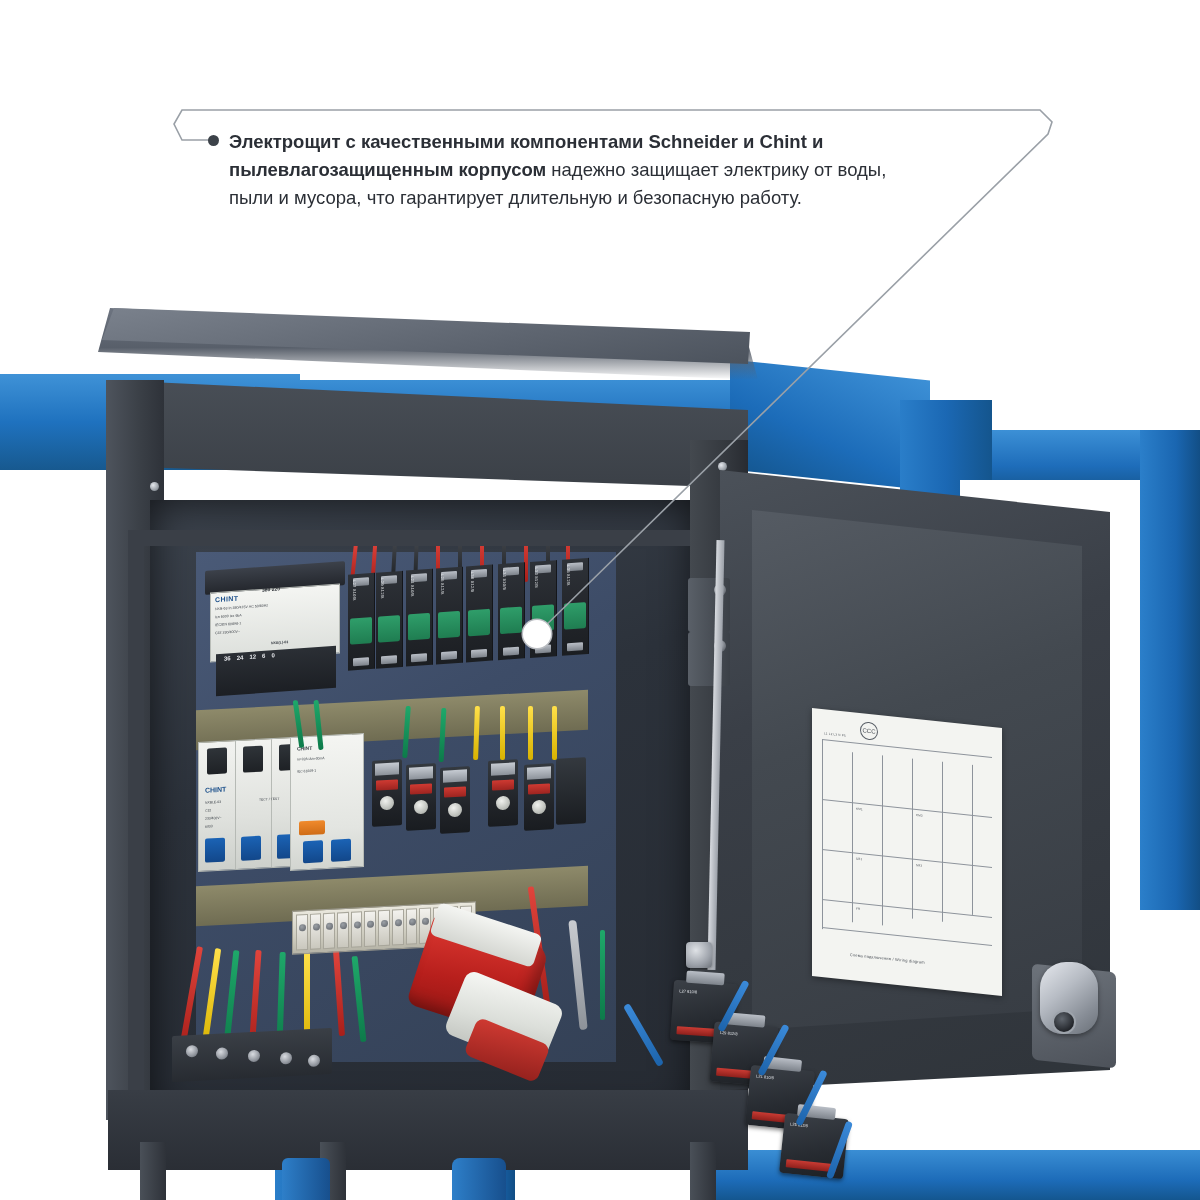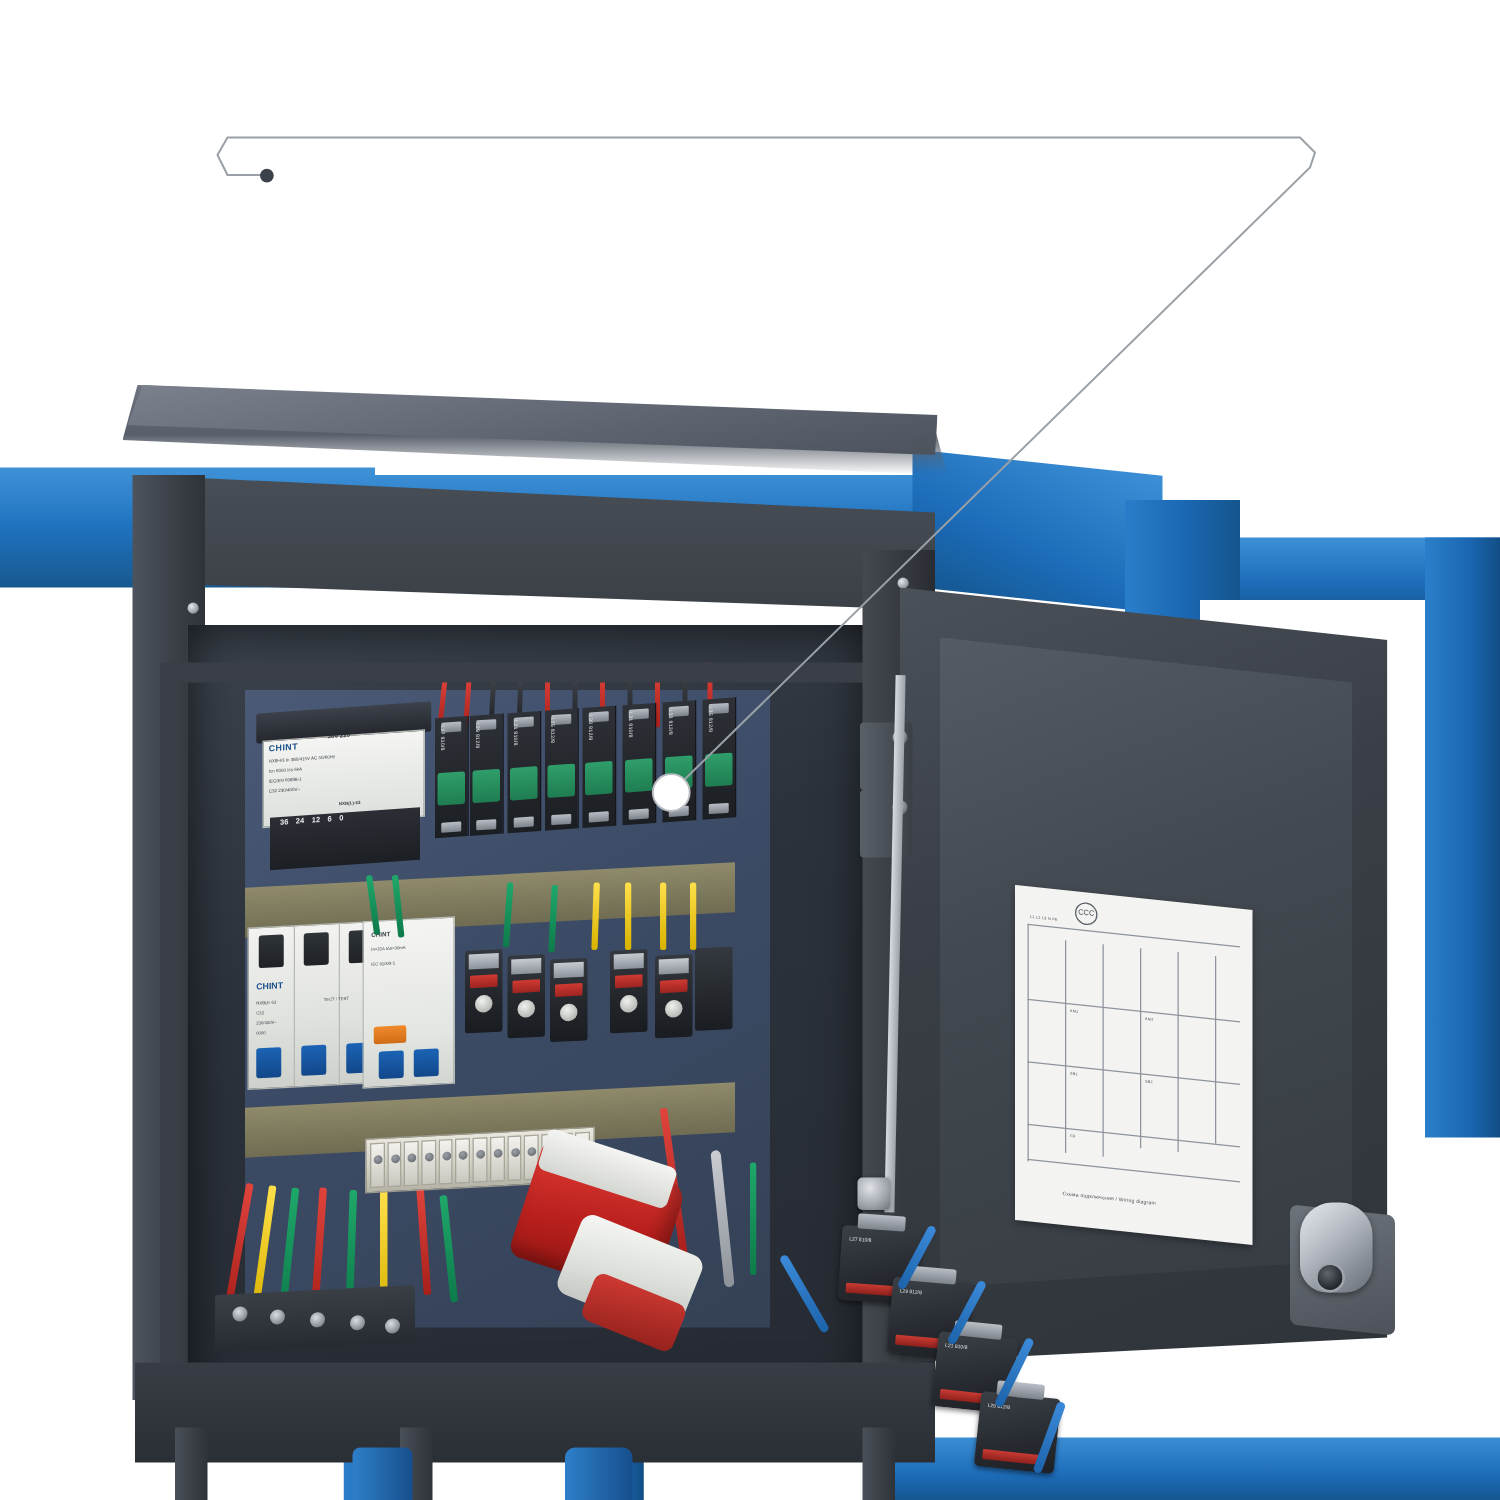--- a/index.html
+++ b/index.html
@@ -773,14 +773,17 @@
 
   <div class="comp" style="left:282px; top:1158px; width:48px; height:42px; background:linear-gradient(90deg,#2e7fc9,#174f8d); border-radius:6px 6px 0 0;"></div>
   <div class="comp" style="left:452px; top:1158px; width:54px; height:42px; background:linear-gradient(90deg,#2e7fc9,#174f8d); border-radius:8px 8px 0 0;"></div>
 
   <svg class="callout-line" viewBox="0 0 1200 1200">
     <path d="M216 140 L182 140 L174 124 L182 110 L1040 110 L1052 122 L1048 134 L537 634" fill="none" stroke="#9aa0a7" stroke-width="1.6"></path>
   </svg>
   <div class="callout-dot"></div>
   <div class="target-dot"></div>
 
+  <div class="callout-text">
+    <b>Электрощит с качественными компонентами Schneider и Chint и пылевлагозащищенным корпусом</b><span> надежно защищает электрику от воды, пыли и мусора, что гарантирует длительную и безопасную работу.</span>
+  </div>
 
 </div>
 
 </body></html>

